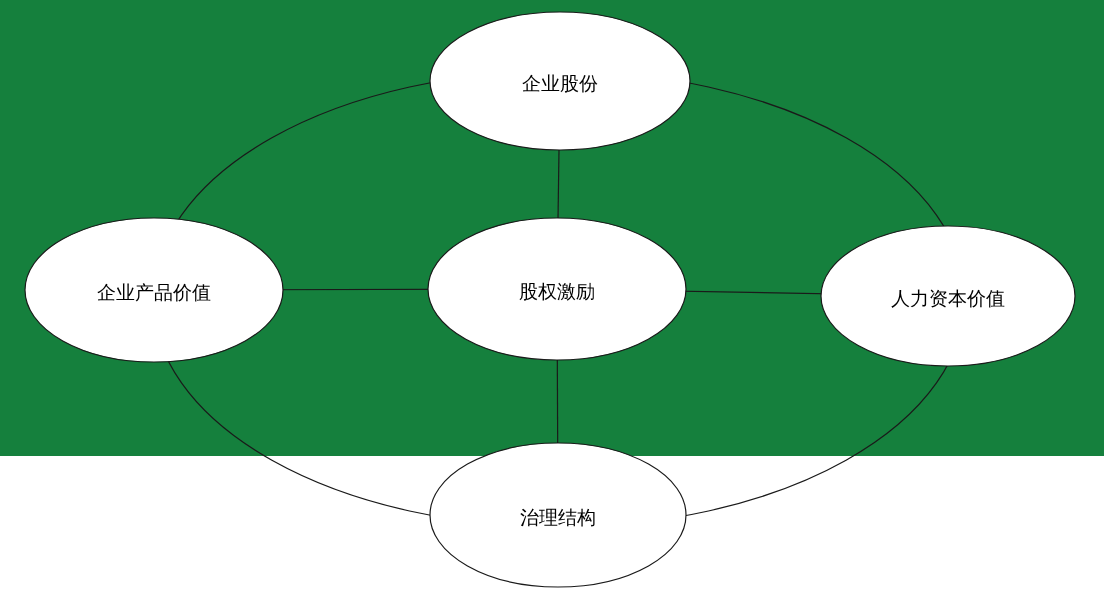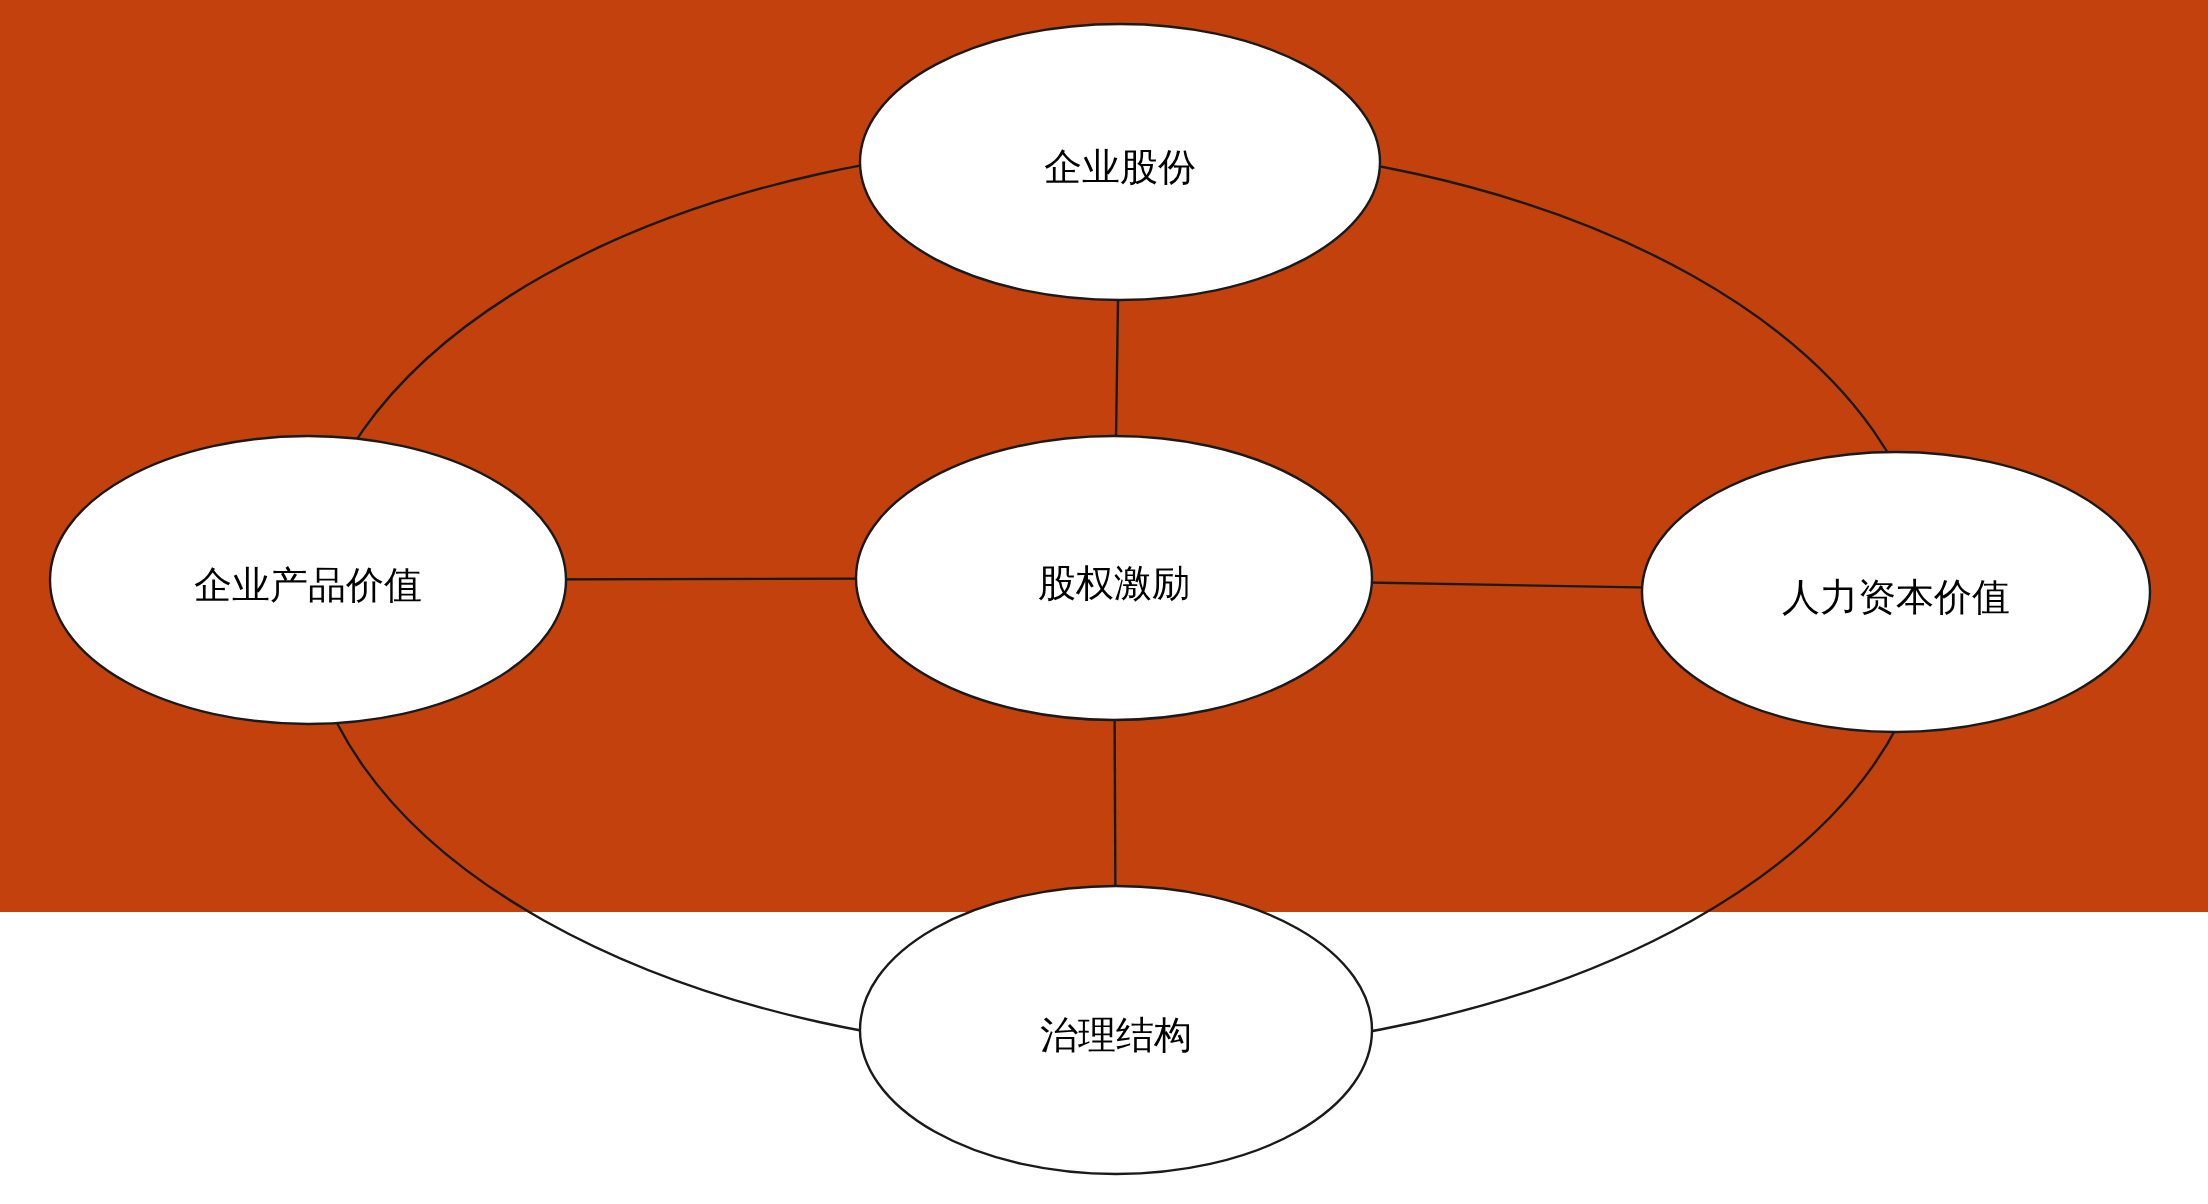--- a/index.html
+++ b/index.html
@@ -8,21 +8,21 @@
     background: #ffffff;
     width: 1104px;
     height: 602px;
     overflow: hidden;
     font-family: "Liberation Sans", "DejaVu Sans", sans-serif;
   }
   .canvas-wrap {
     position: relative;
     width: 1104px;
     height: 456px;
-    background: #c2410c;
+    background: #15803d;
   }
   svg {
     display: block;
   }
   .edge {
     fill: none;
     stroke: #1a1a1a;
     stroke-width: 1.2;
   }
   .node-shape {

